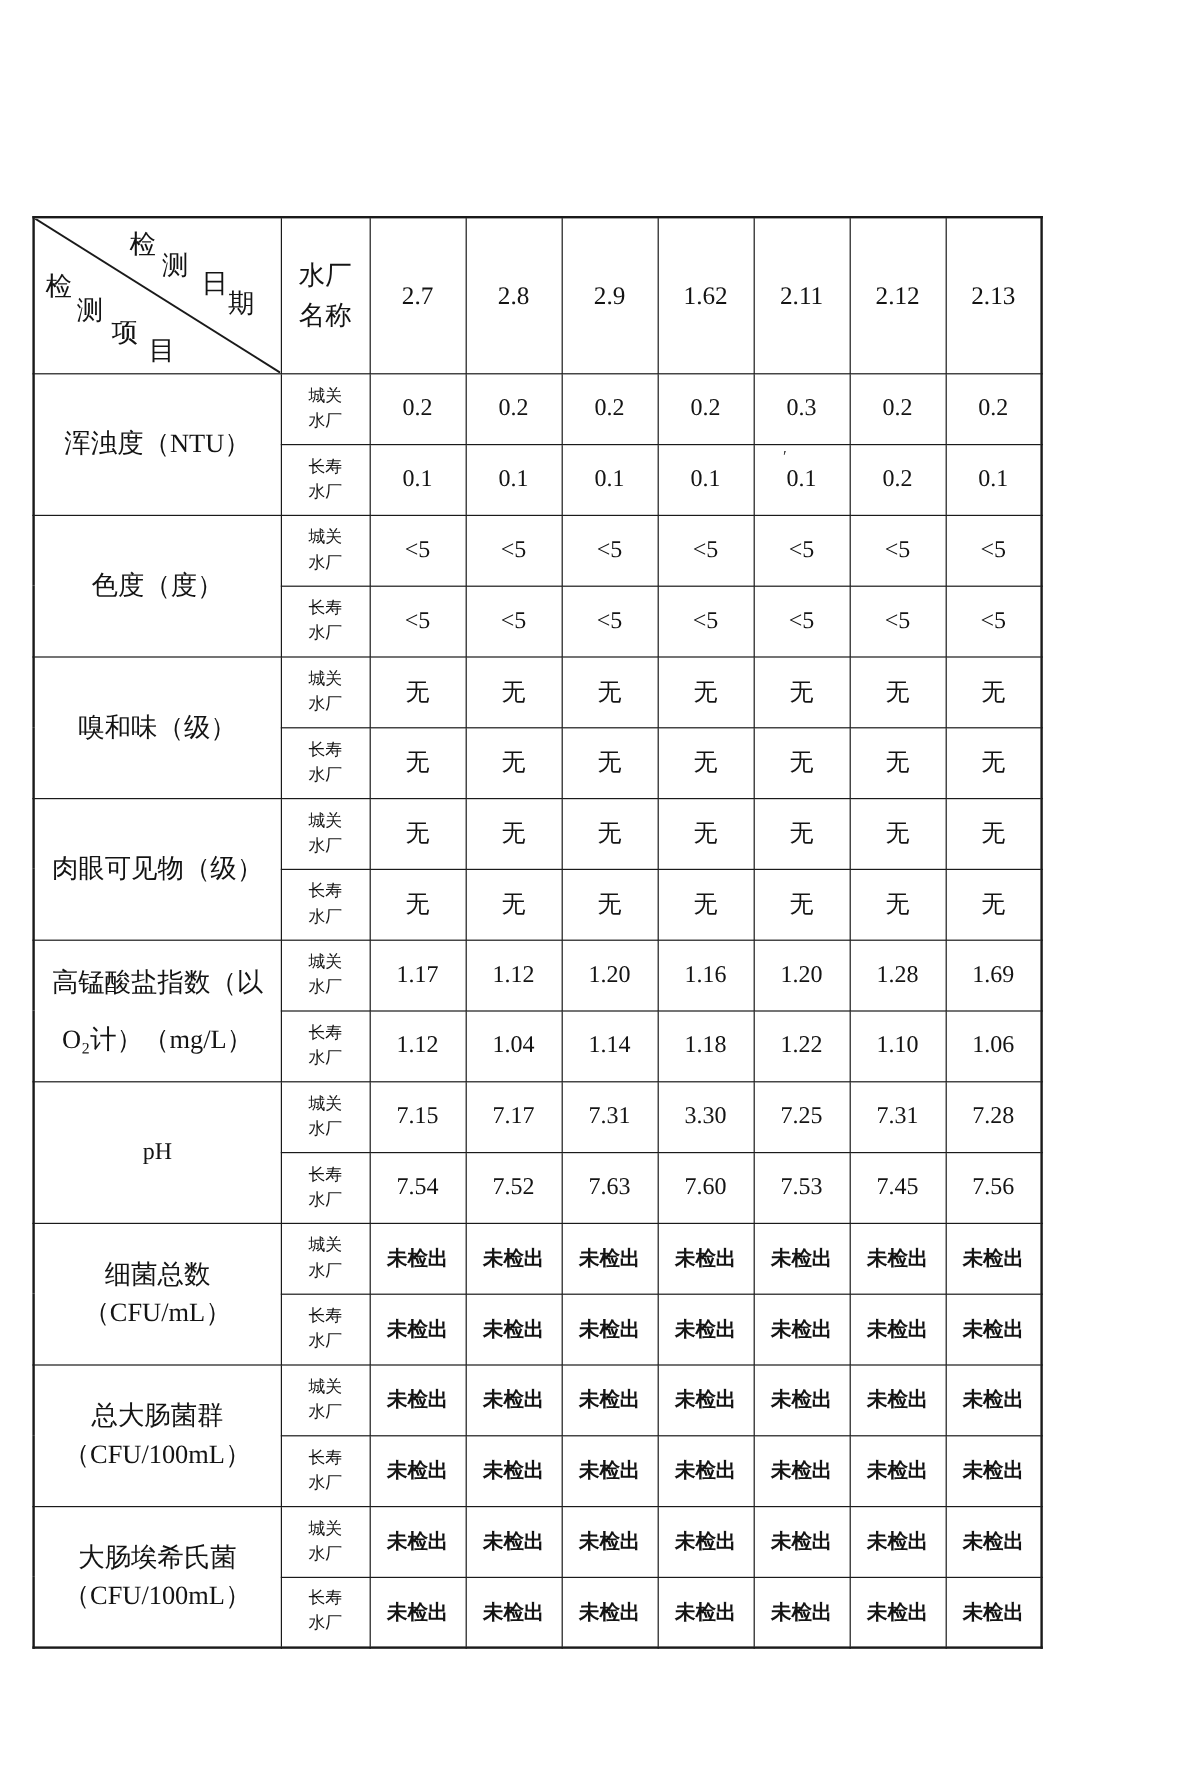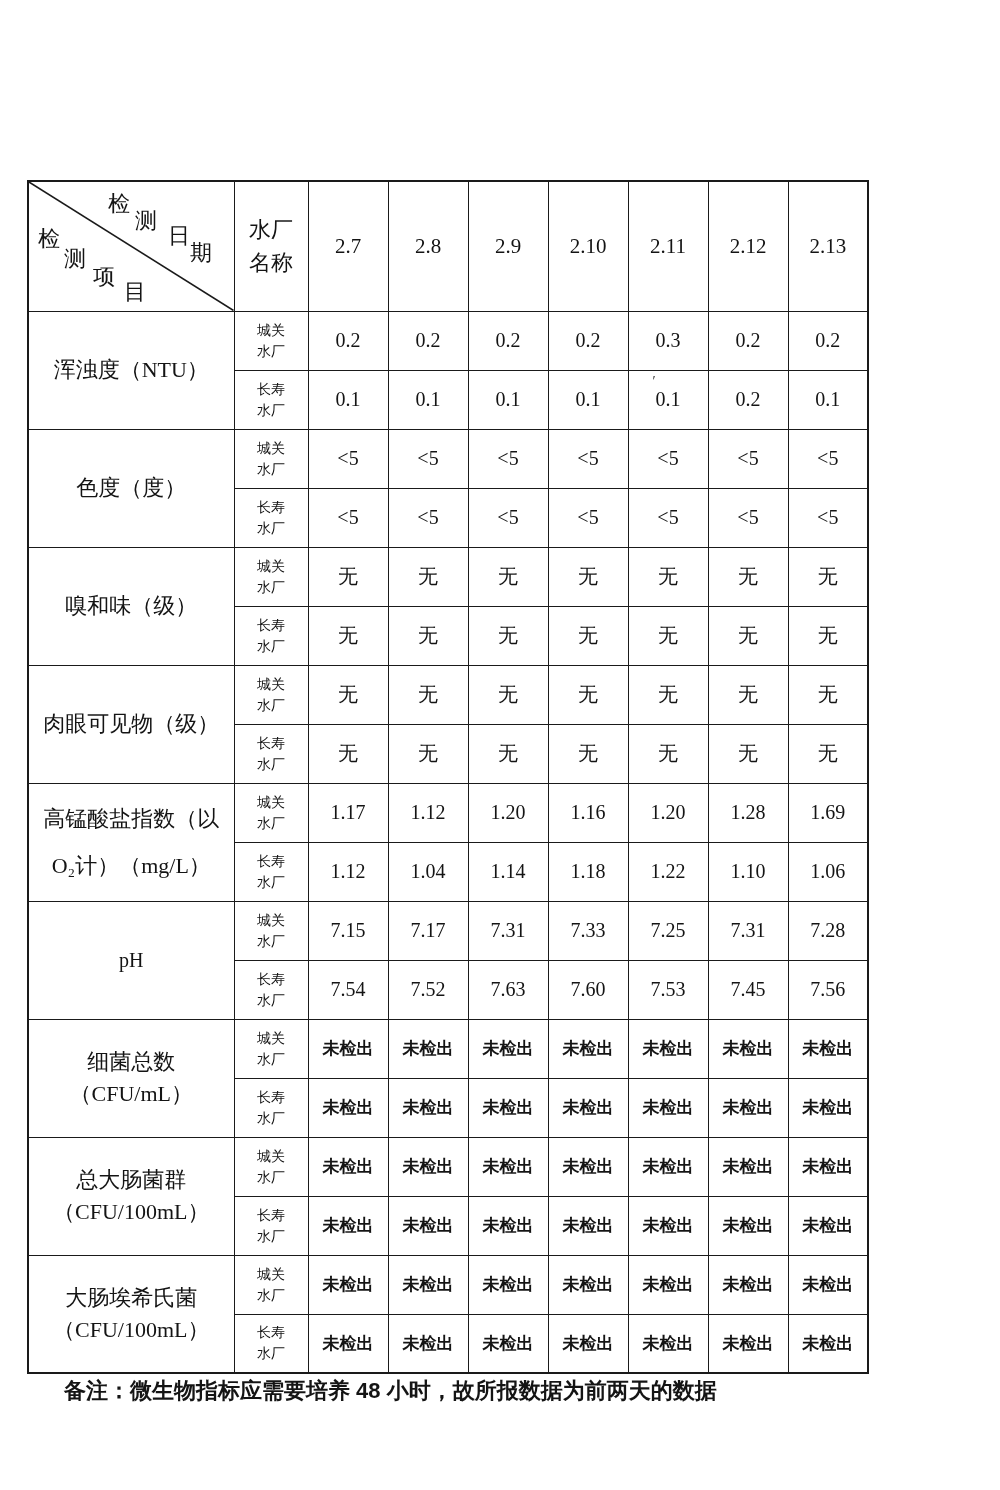--- a/index.html
+++ b/index.html
@@ -102,21 +102,21 @@
         <span class="dg b1">检</span>
         <span class="dg b2">测</span>
         <span class="dg b3">项</span>
         <span class="dg b4">目</span>
       </td>
       <td class="phead">水厂
 名称</td>
       <td class="dhead">2.7</td>
       <td class="dhead">2.8</td>
       <td class="dhead">2.9</td>
-      <td class="dhead">2.10</td>
+      <td class="dhead">1.62</td>
       <td class="dhead">2.11</td>
       <td class="dhead">2.12</td>
       <td class="dhead">2.13</td>
     </tr>
 
     <tr class="sub">
       <td class="param" rowspan="2">浑浊度（NTU）</td>
       <td class="plant">城关
 水厂</td>
       <td class="val">0.2</td>
@@ -239,21 +239,21 @@
       <td class="val">1.06</td>
     </tr>
 
     <tr class="sub">
       <td class="param ph" rowspan="2">pH</td>
       <td class="plant">城关
 水厂</td>
       <td class="val">7.15</td>
       <td class="val">7.17</td>
       <td class="val">7.31</td>
-      <td class="val">7.33</td>
+      <td class="val">3.30</td>
       <td class="val">7.25</td>
       <td class="val">7.31</td>
       <td class="val">7.28</td>
     </tr>
     <tr class="sub">
       <td class="plant">长寿
 水厂</td>
       <td class="val">7.54</td>
       <td class="val">7.52</td>
       <td class="val">7.63</td>
@@ -333,15 +333,14 @@
       <td class="val hei">未检出</td>
       <td class="val hei">未检出</td>
       <td class="val hei">未检出</td>
       <td class="val hei">未检出</td>
       <td class="val hei">未检出</td>
       <td class="val hei">未检出</td>
     </tr>
   </tbody>
     </table>
 
-  <div class="note">备注：微生物指标应需要培养 48 小时，故所报数据为前两天的数据</div>
 
 </div>
 
 </body></html>

